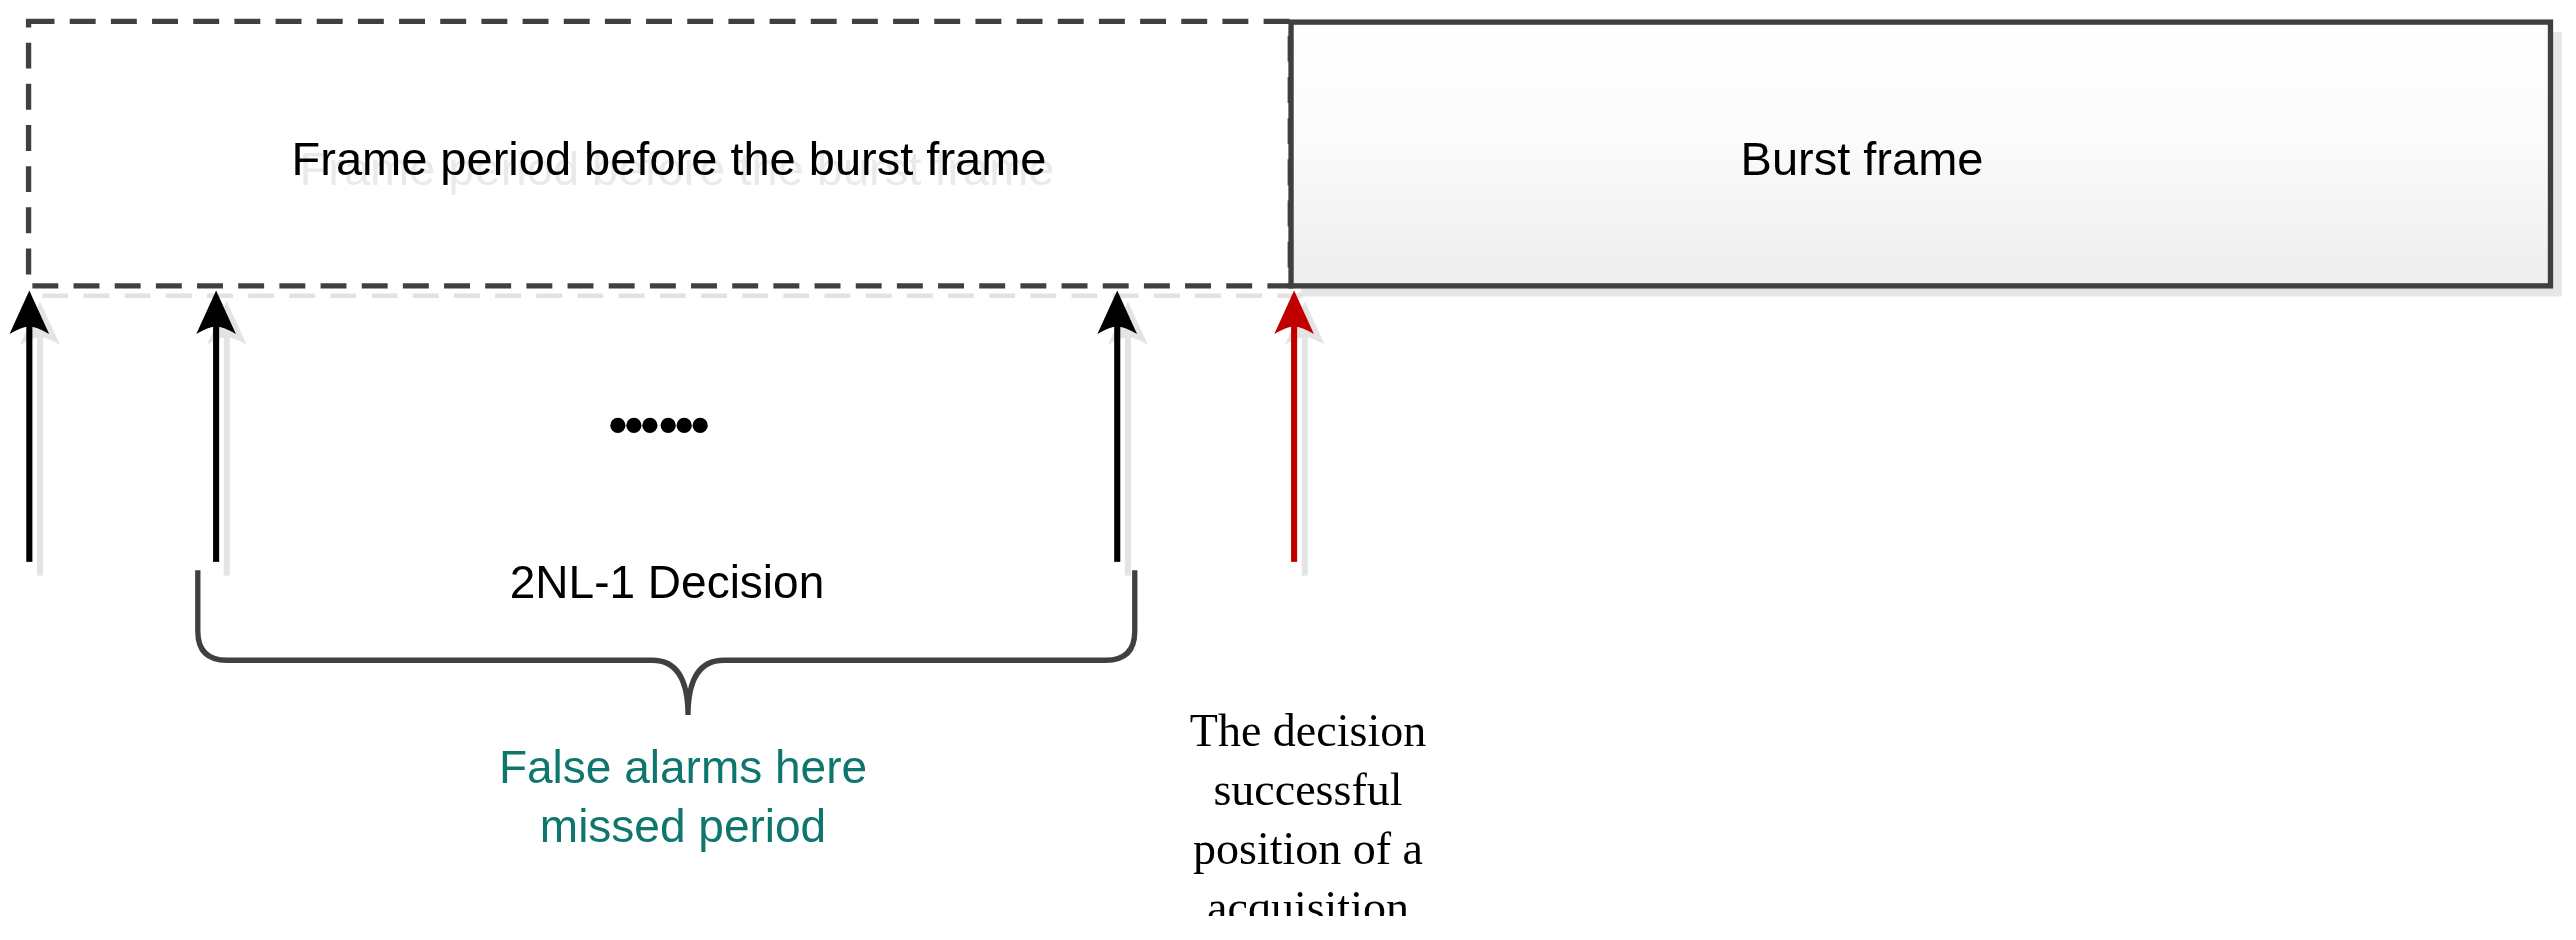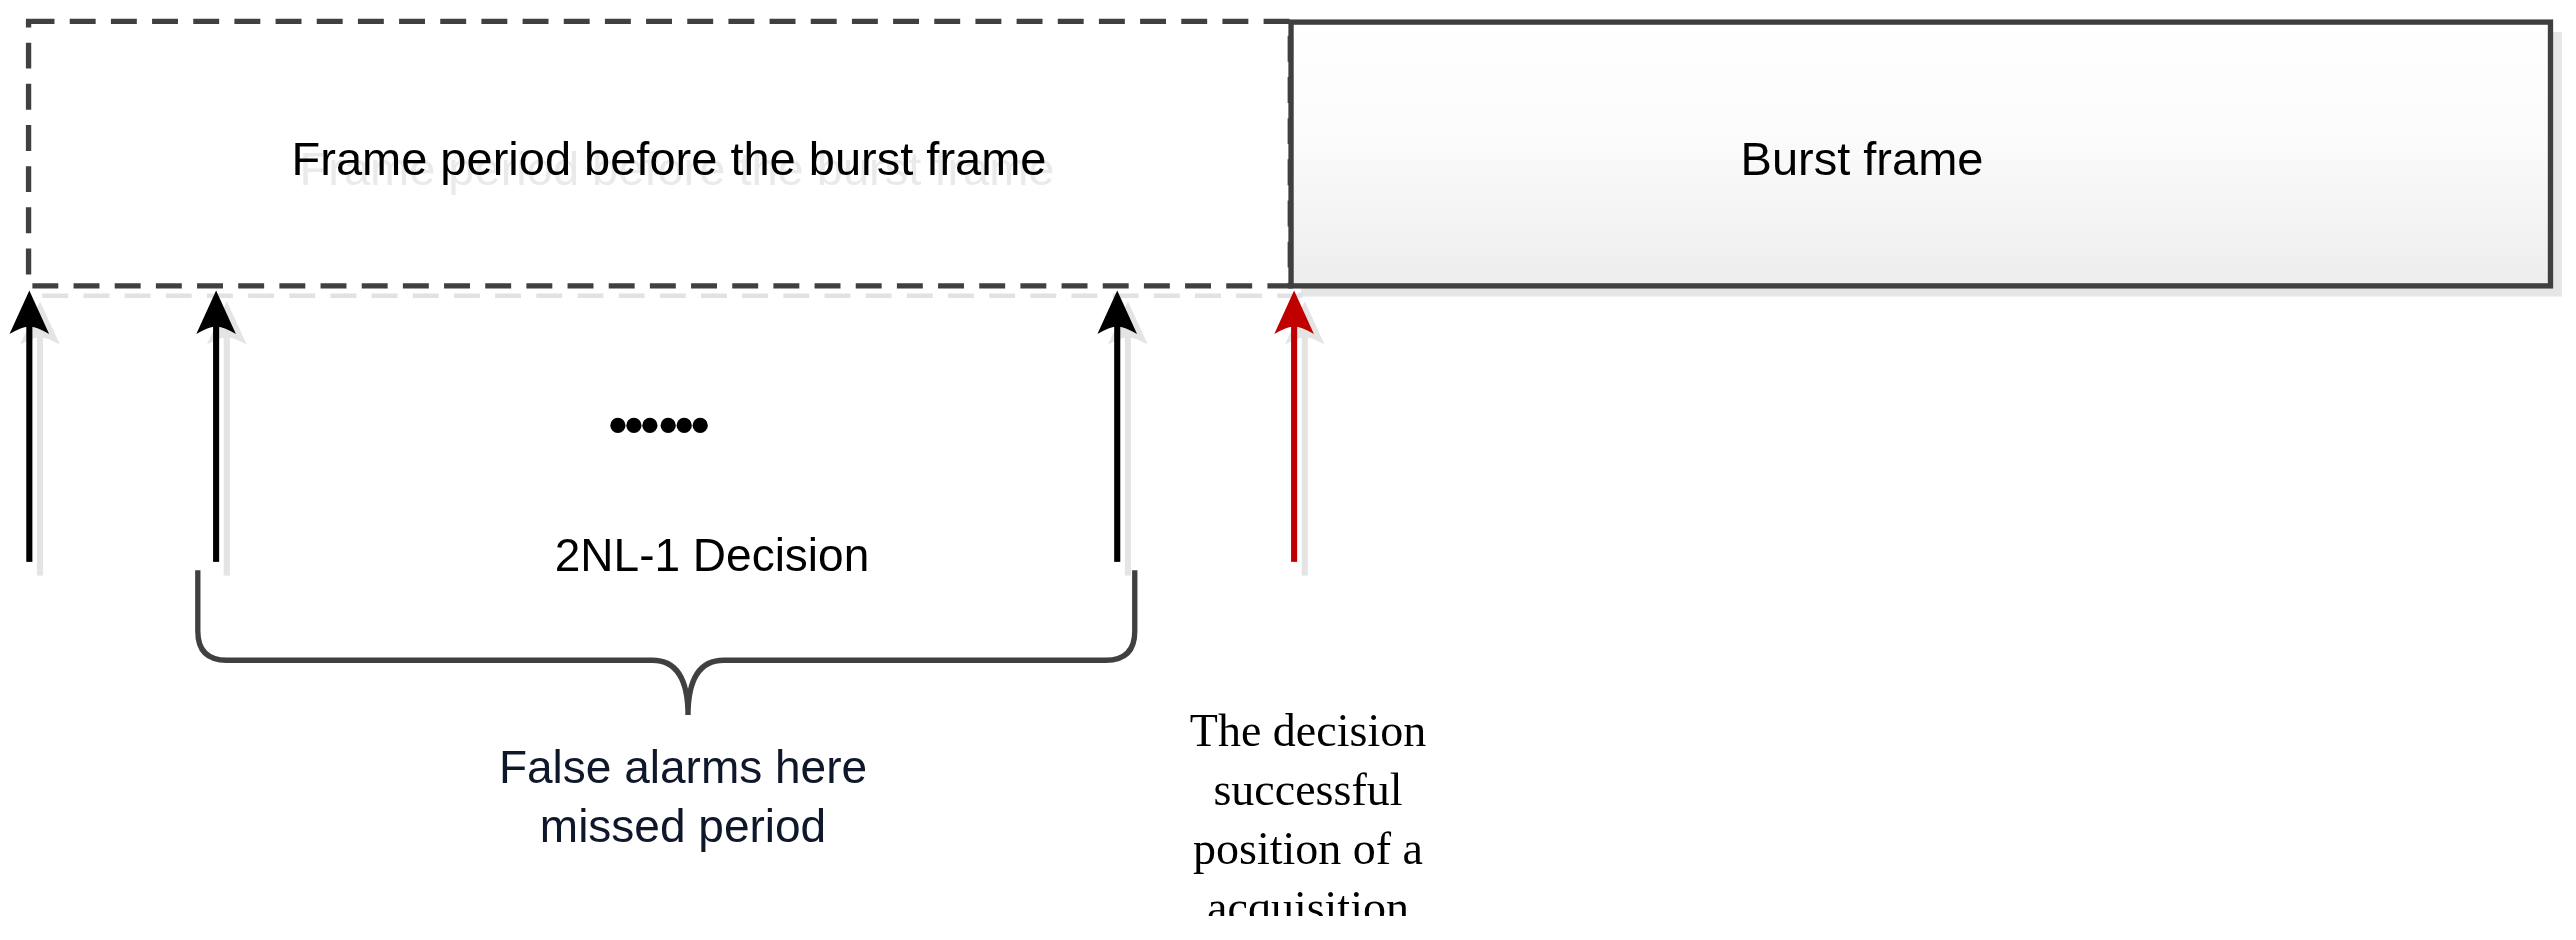--- a/index.html
+++ b/index.html
@@ -90,23 +90,23 @@
       <circle cx="918" cy="558" r="10"></circle>
     </g>
   </svg>
 
   <div class="lbl ctr" style="left:677px;top:145px;font-size:47px;color:#eaeaea;">Frame period before the burst frame</div>
 
   <div class="lbl ctr" style="left:669px;top:135px;font-size:47px;">Frame period before the burst frame</div>
 
   <div class="lbl ctr" style="left:1862px;top:135px;font-size:47px;">Burst frame</div>
 
-  <div class="lbl ctr" style="left:667px;top:532px;font-size:46px;margin-left:45px;">2NL-1 Decision</div>
+  <div class="lbl ctr" style="left:667px;top:559px;font-size:46px;">2NL-1 Decision</div>
 
-  <div class="ctr" style="position:absolute;left:683px;top:738px;font-size:46px;color:#0f172a;text-align:center;line-height:1.28;">
+  <div class="ctr" style="position:absolute;left:683px;top:738px;font-size:46px;color:#0f766e;text-align:center;line-height:1.28;">
     <div>False alarms here</div>
     <div>missed period</div>
   </div>
 
   <div class="ctr" style="position:absolute;left:1308px;top:702px;font-size:46px;color:#000;text-align:center;line-height:1.28;font-family:Liberation Serif, serif;">
     <div>The decision</div>
     <div>successful</div>
     <div>position of a</div>
     <div>acquisition</div>
   </div>

